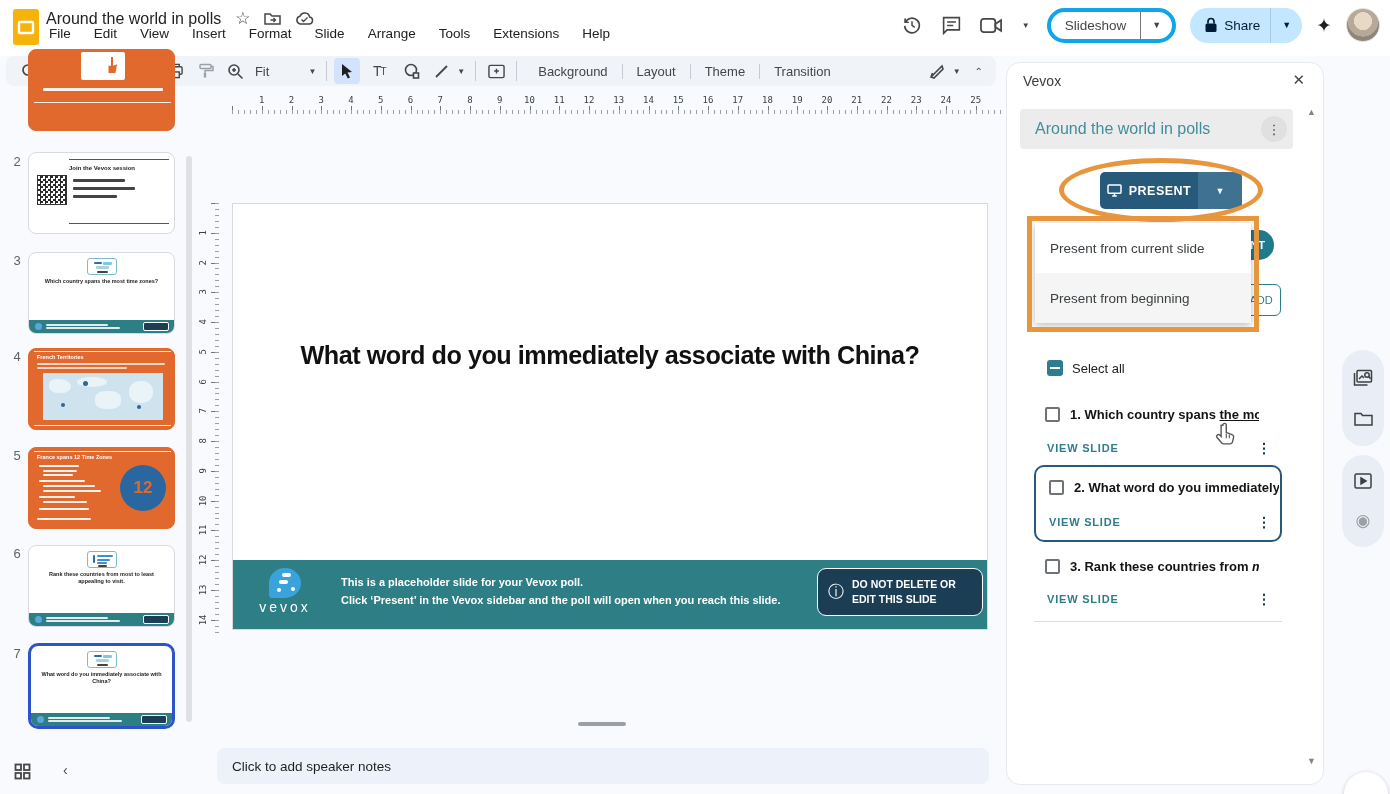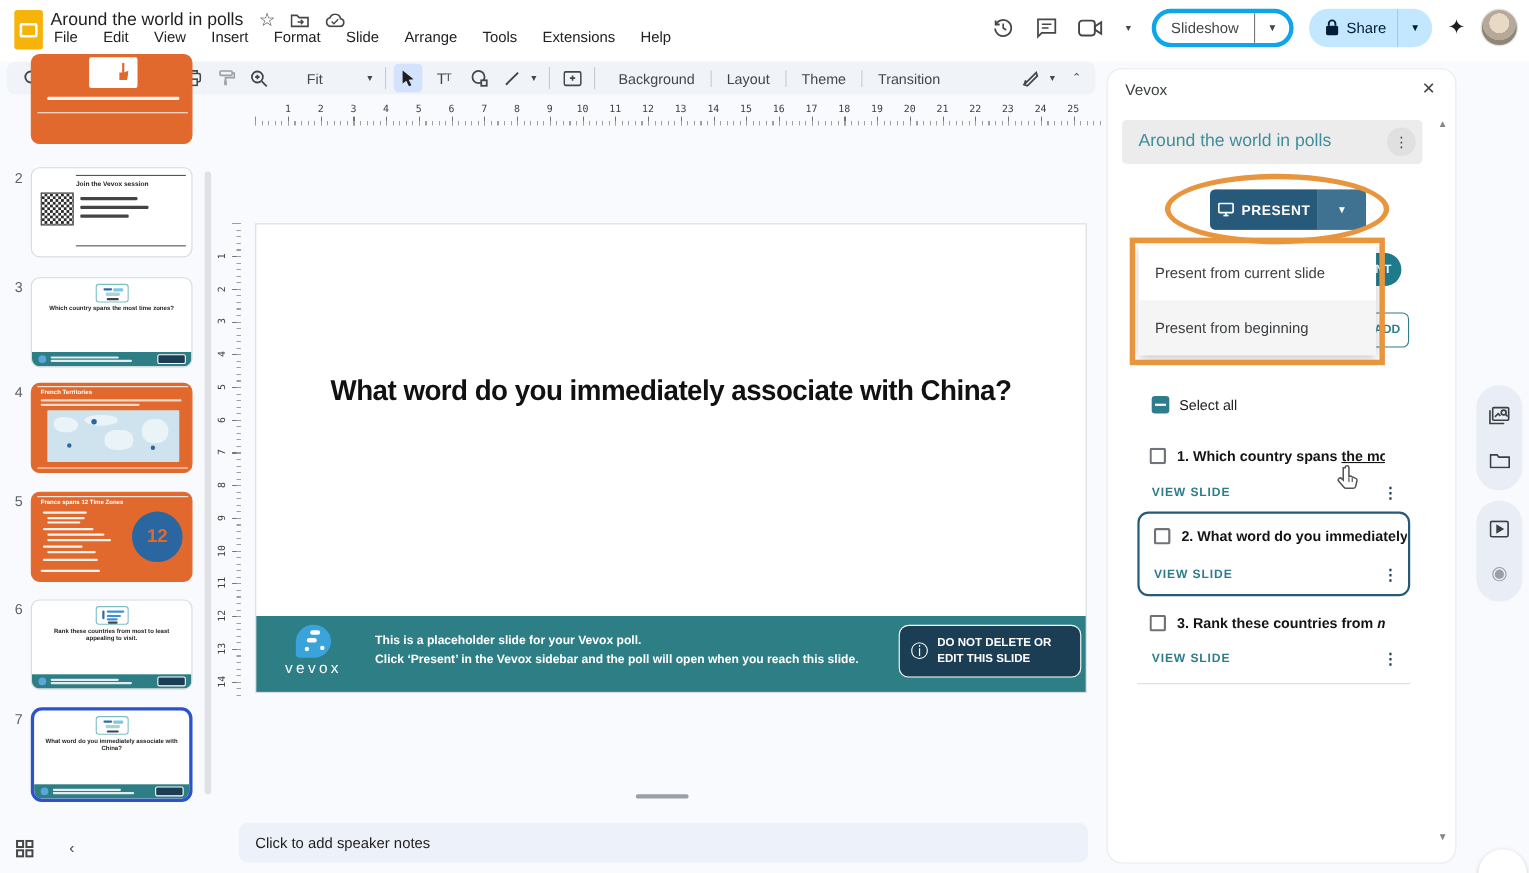--- a/index.html
+++ b/index.html
@@ -28,21 +28,21 @@
   .avatar { width:34px; height:34px; border-radius:50%; background:radial-gradient(circle at 50% 38%, #e8d8c6 0 35%, #b7a99a 36% 60%, #8f8678 61%); border:1px solid #e0e0e0; }
   .sparkle { font-size:19px; color:#1f1f1f; }
 
   
   .toolbar { position:absolute; left:6px; top:56px; width:990px; height:30px; background:#f0f4f9; border-radius:8px; display:flex; align-items:center; padding:0 10px; }
   .ti { display:inline-flex; align-items:center; justify-content:center; height:26px; min-width:26px; color:#444746; cursor:pointer; border-radius:4px; }
   .ti svg { display:block; }
   .ti.sel { background:#d3e3fd; }
   .caret { font-size:8px; color:#444746; padding:0 3px; cursor:pointer; }
   .sep { width:1px; height:20px; background:#c7cad1; margin:0 7px; }
-  .fit { font-size:13px; color:#444746; padding:0 8px 0 6px; cursor:pointer;margin-left:24px; }
+  .fit { font-size:13px; color:#444746; padding:0 8px 0 6px; cursor:pointer; }
   .tb-text { font-size:13px; color:#444746; padding:0 14px; cursor:pointer; white-space:nowrap; }
   .tb-text + .tb-text { border-left:1px solid #c7cad1; }
   .tt { font-weight:500; font-size:14px; letter-spacing:-1px; }
   .toolbar .right-tools { margin-left:auto; display:flex; align-items:center; }
 
   
   .strip-num { position:absolute; left:8px; width:18px; text-align:center; font-size:13px; color:#5f6368; }
   .thumb { position:absolute; left:28px; width:147px; height:82px; background:#fff; border:1px solid #d7dadf; border-radius:8px; overflow:hidden; cursor:pointer; }
   .thumb.orange { background:#e2692e; border-color:#e2692e; }
   .thumb.selected { border:3px solid #2c53c9; border-radius:10px; }
@@ -108,21 +108,21 @@
   .sb-down { position:absolute; right:7px; bottom:18px; font-size:9px; color:#80868b; cursor:pointer; }
   .deck-card { position:absolute; left:13px; top:46px; width:273px; height:40px; background:#ececec; border-radius:4px; display:flex; align-items:center; }
   .deck-title { font-size:16px; color:#3f8e9b; padding-left:15px; flex:1; white-space:nowrap; }
   .deck-kebab { width:26px; height:26px; border-radius:50%; background:#e0e0e0; color:#3c4043; display:flex; align-items:center; justify-content:center; font-size:13px; margin-right:6px; cursor:pointer; }
   .present-btn { position:absolute; left:93px; top:109px; display:flex; height:37px; border-radius:5px; overflow:hidden; cursor:pointer; }
   .present-main { width:98px; background:#27597a; color:#fff; font-size:12.5px; font-weight:bold; letter-spacing:.5px; display:flex; align-items:center; justify-content:center; gap:7px; }
   .present-caret { width:44px; background:#3f7291; color:#fff; font-size:9px; display:flex; align-items:center; justify-content:center; }
   .ann-ellipse { position:absolute; left:52px; top:95px; width:204px; height:64px; border:5px solid #e8963e; border-radius:50%; z-index:6; pointer-events:none; }
   .ann-rect { position:absolute; left:20px; top:153px; width:232px; height:116px; border:5px solid #e8963e; z-index:6; pointer-events:none; }
   .frag-nt { position:absolute; left:224px; top:167px; width:43px; height:30px; background:#1f7a8c; border-radius:15px; color:#fff; font-size:11px; font-weight:bold; display:flex; align-items:center; justify-content:flex-end; padding-right:9px; z-index:1; }
-  .frag-add { position:absolute; left:234px; top:221px; width:40px; height:32px; background:#fff; border:1.5px solid #2e7d8c; border-radius:6px; color:#2e7d8c; font-size:11px; font-weight:bold; display:flex; align-items:center; justify-content:center; z-index:1; cursor:pointer; }
+  .frag-add { position:absolute; left:234px; top:221px; width:40px; height:32px; background:#fff; border:1.5px solid #2e7d8c; border-radius:6px; color:#2e7d8c; font-size:11px; font-weight:normal; display:flex; align-items:center; justify-content:center; z-index:1; cursor:pointer; }
   .dropdown { position:absolute; left:28px; top:160px; width:216px; height:100px; background:#fff; box-shadow:0 2px 8px rgba(0,0,0,.28); z-index:3; }
   .dd-item { height:50px; display:flex; align-items:center; padding-left:15px; font-size:13.5px; color:#3c4043; cursor:pointer; }
   .dd-item.hover { background:#f5f5f5; }
   .select-all { position:absolute; left:40px; top:297px; display:flex; align-items:center; gap:9px; cursor:pointer; }
   .cb-ind { width:16px; height:16px; background:#2e7d8c; border-radius:3px; position:relative; }
   .cb-ind::after { content:""; position:absolute; left:3px; top:7px; width:10px; height:2px; background:#fff; }
   .sa-label { font-size:13px; color:#202124; }
   .cb { width:15px; height:15px; border:2px solid #6f7377; border-radius:2px; background:#fff; cursor:pointer; flex:none; }
   .q-row { position:absolute; left:38px; display:flex; align-items:center; gap:10px; width:214px; overflow:hidden; }
   .q-text { font-size:13px; font-weight:bold; color:#141414; white-space:nowrap; }

